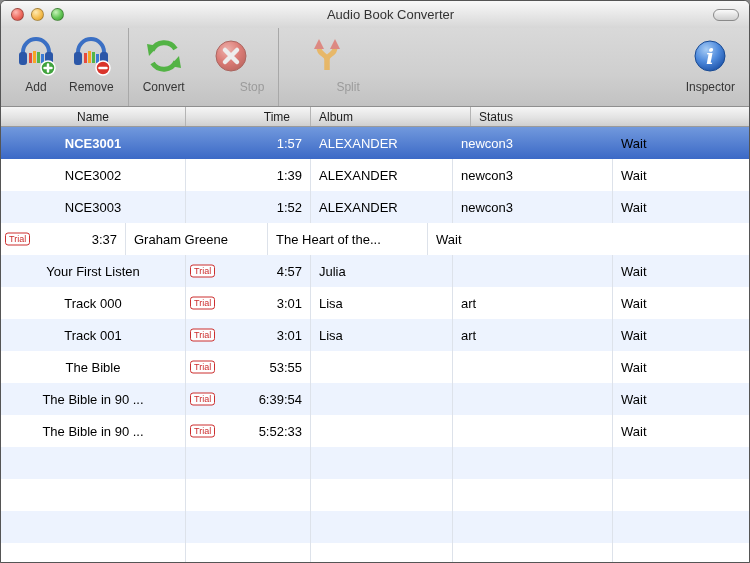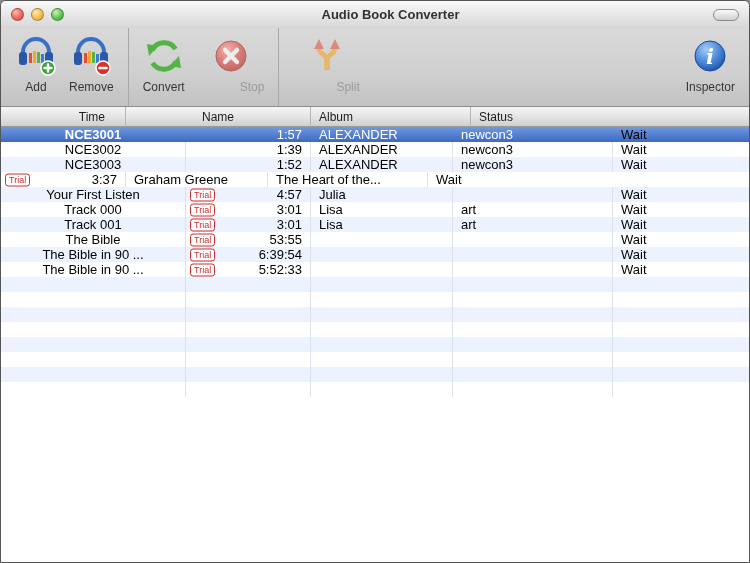--- a/index.html
+++ b/index.html
@@ -8,21 +8,21 @@
     width:750px;height:563px;margin:0 auto;
     border:1px solid #555;border-radius:6px 6px 0 0;
     overflow:hidden;display:flex;flex-direction:column;background:#fff;
   }
   
   .titlebar{
     height:27px;flex:0 0 27px;position:relative;
     background:linear-gradient(180deg,#f9f9f9 0%,#e9e9e9 45%,#d7d7d7 100%);
     display:flex;align-items:center;justify-content:center;
   }
-  .title{font-size:13px;font-weight:bold;color:#333;margin-left:31px;}
+  .title{font-size:13px;font-weight:normal;color:#333;margin-left:31px;}
   .traffic{position:absolute;left:10px;top:7px;display:flex;gap:7px;}
   .light{width:13px;height:13px;border-radius:50%;border:1px solid rgba(0,0,0,.3);}
   .light.close{background:radial-gradient(circle at 35% 30%,#ffb9b2,#ee6a5f 55%,#c8433a);}
   .light.min{background:radial-gradient(circle at 35% 30%,#ffe9b0,#f5bd4f 55%,#d89c2b);}
   .light.zoom{background:radial-gradient(circle at 35% 30%,#c6f2b8,#61c454 55%,#3f9a34);}
   .capsule{
     position:absolute;right:10px;top:8px;width:26px;height:12px;border-radius:7px;
     border:1px solid #8a8a8a;background:linear-gradient(180deg,#fafafa,#cfcfcf);
   }
   
@@ -39,21 +39,21 @@
   .tbtn.disabled .ticon{opacity:.6;}
   .tsep{width:1px;background:#a8a8a8;margin:0 8px;}
   .tspacer{flex:1;}
   
   .thead{display:flex;height:20px;flex:0 0 20px;font-size:12px;color:#1d1d1d;
     background:linear-gradient(180deg,#f6f6f6 0%,#e3e3e3 55%,#cfcfcf 100%);
     border-bottom:1px solid #9a9a9a;}
   .hcell{display:flex;align-items:center;border-right:1px solid #b4b4b4;padding:0 0 0 8px;}
   .hcell.c-time{justify-content:flex-end;padding:0 20px 0 0;}
   .tbody{flex:1;overflow:hidden;background:#fff;}
-  .trow{display:flex;height:15px;font-size:13px;color:#000;align-items:stretch;}
+  .trow{display:flex;height:32px;font-size:13px;color:#000;align-items:stretch;}
   .trow.stripe{background:var(--stripe,#edf3fe);}
   .trow.selected{background:linear-gradient(180deg,var(--selection-top,#7199dd),var(--selection-bottom,#3b69c6));color:#fff;}
   .cell{display:flex;align-items:center;border-right:1px solid #dde2ea;overflow:hidden;white-space:nowrap;}
   .selected .cell{border-right-color:transparent;}
   .c-name{width:185px;justify-content:center;padding:0 4px;}
   .selected .c-name{font-weight:bold;}
   .c-time{width:125px;justify-content:flex-end;padding-right:8px;position:relative;}
   .c-artist{width:142px;padding-left:8px;}
   .c-album{width:160px;padding-left:8px;}
   .c-status{flex:1;padding-left:8px;border-right:none;}
@@ -175,22 +175,22 @@
           <circle cx="21" cy="21" r="15" fill="url(#rg-insp)" stroke="#184a93" stroke-width="1"></circle>
           <text x="21" y="29" text-anchor="middle" font-family="'DejaVu Serif',serif" font-size="21" font-style="italic" font-weight="bold" fill="#fff">i</text>
         </svg>
       </div>
       <div class="tlabel">Inspector</div>
     </div>
 
   </div>
 
   <div class="thead">
+    <div class="hcell c-name">Name</div>
     <div class="hcell c-time">Time</div>
-    <div class="hcell c-name">Name</div>
     <div class="hcell c-album">Album</div>
     <div class="hcell c-status">Status</div>
   </div>
 
   <div class="tbody" id="tbody">
       <div class="trow stripe selected">
         <div class="cell c-name">NCE3001</div>
         <div class="cell c-time">
           <span>1:57</span>
         </div>

